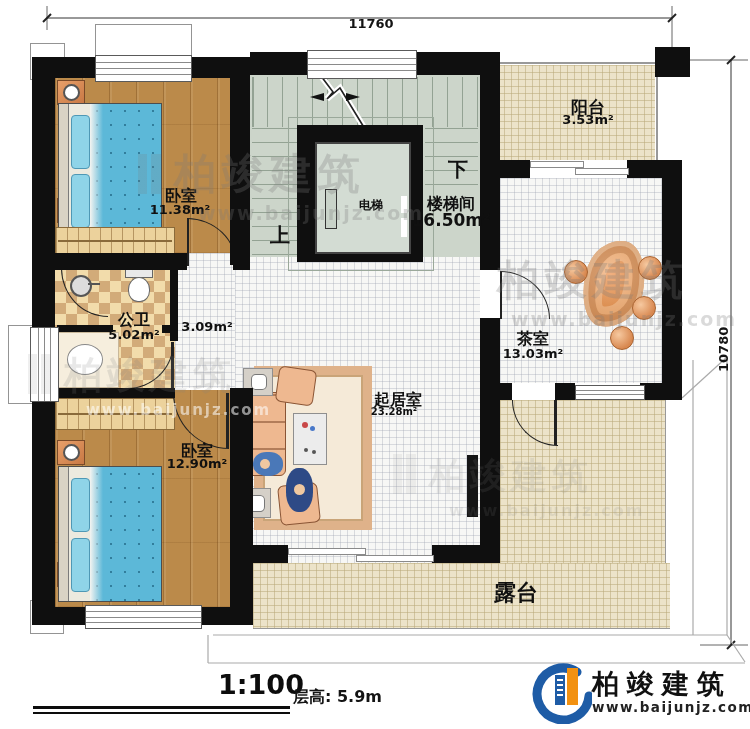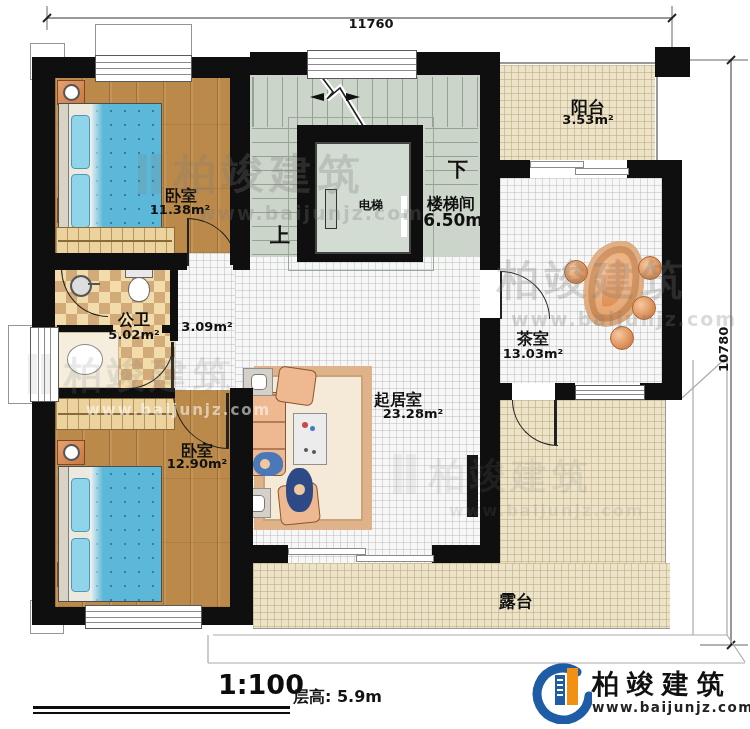--- a/index.html
+++ b/index.html
@@ -256,24 +256,24 @@
   <div class="lbl" style="left:451px;top:210px;font-size:17px">16.50m²</div>
   <div class="lbl" style="left:371px;top:197px;font-size:12px">电梯</div>
   <div class="lbl" style="left:588px;top:96px;font-size:17px">阳台</div>
   <div class="lbl" style="left:588px;top:112px;font-size:13px">3.53m²</div>
   <div class="lbl" style="left:134px;top:310px;font-size:16px">公卫</div>
   <div class="lbl" style="left:134px;top:327px;font-size:13px">5.02m²</div>
   <div class="lbl" style="left:207px;top:319px;font-size:13px">3.09m²</div>
   <div class="lbl" style="left:533px;top:329px;font-size:16px">茶室</div>
   <div class="lbl" style="left:533px;top:346px;font-size:13px">13.03m²</div>
   <div class="lbl" style="left:398px;top:390px;font-size:16px">起居室</div>
-  <div class="lbl" style="left:413px;top:406px;font-size:13px">23.28m²</div>
+  <div class="lbl" style="left:394px;top:406px;font-size:10px">23.28m²</div>
   <div class="lbl" style="left:197px;top:441px;font-size:16px">卧室</div>
   <div class="lbl" style="left:197px;top:456px;font-size:13px">12.90m²</div>
-  <div class="lbl" style="left:516px;top:590px;font-size:17px">露台</div>
+  <div class="lbl" style="left:516px;top:578px;font-size:22px">露台</div>
   <div class="lbl" style="left:280px;top:222px;font-size:20px">上</div>
   <div class="lbl" style="left:458px;top:156px;font-size:20px">下</div>
 
   <div class="dim" style="left:371px;top:16px;transform:translateX(-50%)">11760</div>
   <div class="dim" style="left:716px;top:372px;transform:rotate(-90deg);transform-origin:0 0">10780</div>
 
   <div class="wm" style="left:138px;top:146px;font-size:42px;letter-spacing:6px">
     <span class="wmmark"></span><span>柏竣建筑</span>
     <span class="url" style="margin-left:60px">www.baijunjz.com</span>
   </div>

